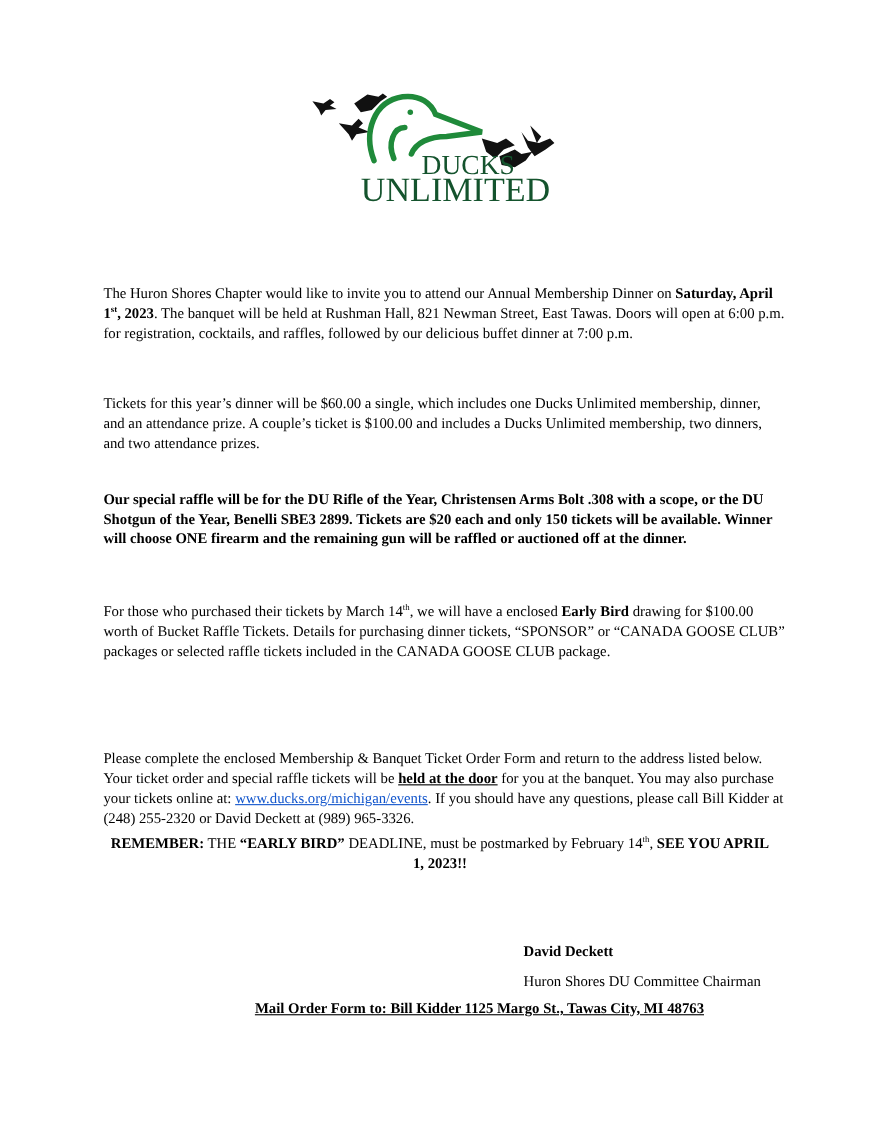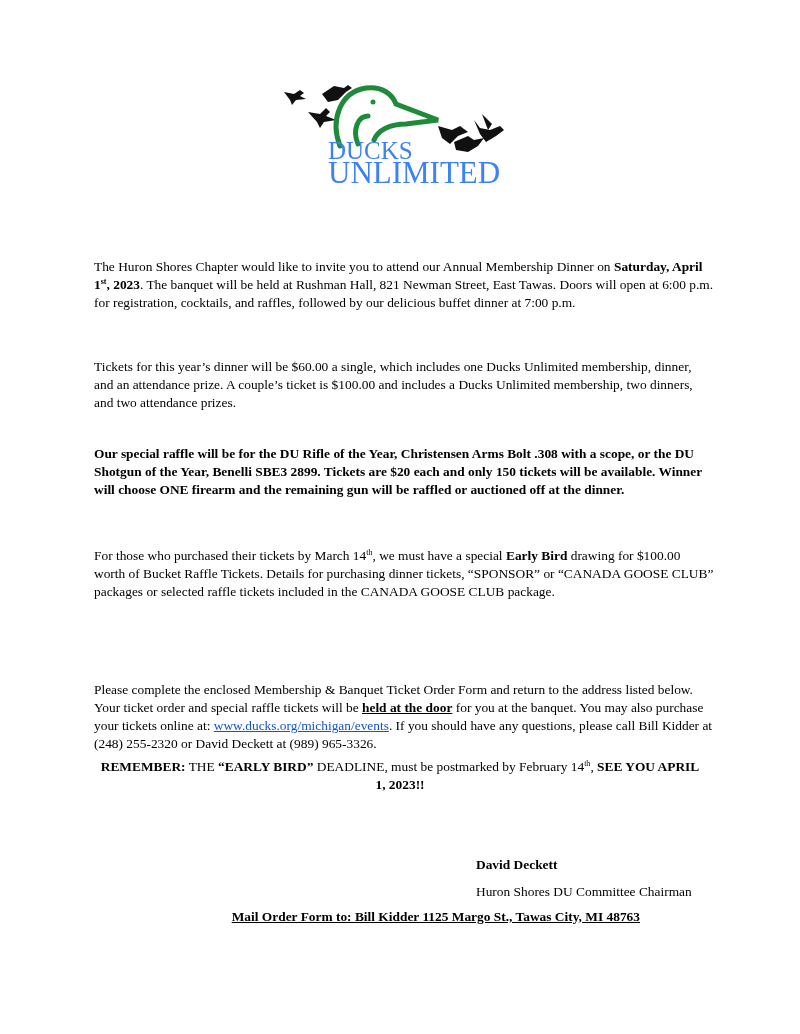--- a/index.html
+++ b/index.html
@@ -1,21 +1,21 @@
 <!DOCTYPE html>
 <html><head>
 <meta charset="utf-8">
 <style>
   html, body { margin: 0; padding: 0; background: #ffffff; }
   body { width: 800px; height: 1034px; position: relative; overflow: hidden;
          font-family: "Liberation Serif", serif; color: #000; font-size: 13.4px; }
   .page { position: absolute; left: 0; top: 0; width: 800px; height: 1034px; }
   .logo { position: absolute; left: 278px; top: 80px; width: 245px; height: 112px; }
-  .logo-text { position: absolute; left: 50px; top: 60px; width: 140px; text-align: left;
-               color: #3b82f6; font-family: "Liberation Serif", serif; line-height: 22px; }
+  .logo-text { position: absolute; left: 50px; top: 60px; width: 140px; text-align: right;
+               color: #14532d; font-family: "Liberation Serif", serif; line-height: 22px; }
   .logo-text .l1 { font-size: 25px; letter-spacing: 0px; }
   .logo-text .l2 { font-size: 31px; letter-spacing: 0px; }
   .p { position: absolute; left: 94px; width: 620px; line-height: 18px; margin: 0; }
   .bold { font-weight: bold; }
   sup { font-size: 8px; line-height: 0; vertical-align: super; }
   .link { color: #1155cc; text-decoration: underline; }
   .ul-bold { font-weight: bold; text-decoration: underline; }
   .center { text-align: center; }
 </style>
 </head>
@@ -55,21 +55,21 @@
   <p class="p" style="top:258px;">
     <span>The Huron Shores Chapter would like to invite you to attend our Annual Membership Dinner on</span>
     <span class="bold"><span>Saturday, April 1</span><sup>st</sup><span>, 2023</span></span><span>.  The banquet will be held at Rushman Hall, 821 Newman Street, East Tawas. Doors will open at 6:00 p.m. for registration, cocktails, and raffles, followed by our delicious buffet dinner at 7:00 p.m.</span>
   </p>
 
   <p class="p" style="top:358px;">Tickets for this year’s dinner will be $60.00 a single, which includes one Ducks Unlimited membership, dinner, and an attendance prize.  A couple’s ticket is $100.00 and includes a Ducks Unlimited membership, two dinners, and two attendance prizes.</p>
 
   <p class="p bold" style="top:445px;">Our special raffle will be for the DU Rifle of the Year, Christensen Arms Bolt .308 with a scope, or the DU Shotgun of the Year, Benelli SBE3 2899.  Tickets are $20 each and only 150 tickets will be available.  Winner will choose ONE firearm and the remaining gun will be raffled or auctioned off at the dinner.</p>
 
   <p class="p" style="top:547px;">
-    <span>For those who purchased their tickets by March 14</span><sup>th</sup><span>, we must have a special </span><span class="bold">Early Bird</span><span> drawing for $100.00 worth of Bucket Raffle Tickets.  Details for purchasing dinner tickets, “SPONSOR” or “CANADA GOOSE CLUB” packages or selected raffle tickets included in the CANADA GOOSE CLUB package.</span>
+    <span>For those who purchased their tickets by March 14</span><sup>th</sup><span>, we will have a enclosed </span><span class="bold">Early Bird</span><span> drawing for $100.00 worth of Bucket Raffle Tickets.  Details for purchasing dinner tickets, “SPONSOR” or “CANADA GOOSE CLUB” packages or selected raffle tickets included in the CANADA GOOSE CLUB package.</span>
   </p>
 
   <p class="p" style="top:681px;">
     <span>Please complete the enclosed Membership &amp; Banquet Ticket Order Form and return to the address listed below.  Your ticket order and special raffle tickets will be </span><span class="ul-bold">held at the door</span><span> for you at the banquet.  You may also purchase your tickets online at: </span><a class="link">www.ducks.org/michigan/events</a><span>.  If you should have any questions, please call Bill Kidder at (248) 255-2320 or David Deckett at (989) 965-3326.</span>
   </p>
 
   <p class="p center" style="top:758px; left:100px; width:600px;">
     <span class="bold">REMEMBER:</span><span> THE </span><span class="bold">“EARLY BIRD”</span><span> DEADLINE, must be postmarked by February 14</span><sup>th</sup><span>, </span><span class="bold">SEE YOU APRIL 1, 2023!!</span>
   </p>
 

